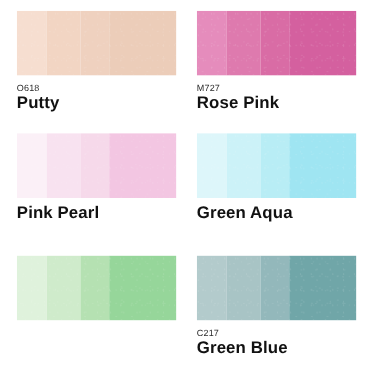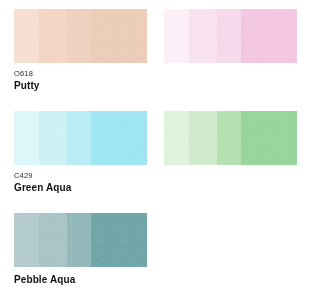--- a/index.html
+++ b/index.html
@@ -74,21 +74,21 @@
 
   .swatch-code {
     font-size: 7.5px;
     line-height: 10px;
     color: #2b2b2b;
     letter-spacing: 0.15px;
     font-weight: 400;
   }
 
   .swatch-name {
-    font-size: 10px;
+    font-size: 14px;
     line-height: 11px;
     color: #111111;
     font-weight: bold;
     letter-spacing: 0.1px;
     margin-top: 1px;
   }
 </style>
 </head>
 <body>
 
@@ -102,43 +102,56 @@
         <div class="band band-c" style="background-color: rgb(239, 209, 191);"></div>
         <div class="band band-d" style="background-color: rgb(236, 205, 185);"></div>
         <div class="grain"></div>
       </div>
       <div class="swatch-meta">
         <div class="swatch-code">O618</div>
         <div class="swatch-name">Putty</div>
       </div>
     </div>
 
+    <div class="swatch-cell">
+      <div class="swatch-chip">
+        <div class="band band-a" style="background-color: rgb(229, 140, 188);"></div>
+        <div class="band band-b" style="background-color: rgb(222, 122, 174);"></div>
+        <div class="band band-c" style="background-color: rgb(217, 108, 165);"></div>
+        <div class="band band-d" style="background-color: rgb(212, 96, 159);"></div>
+        <div class="grain"></div>
+      </div>
+      <div class="swatch-meta">
+        <div class="swatch-code">M727</div>
+        <div class="swatch-name">Rose Pink</div>
+      </div>
+    </div>
 
     <div class="swatch-cell">
       <div class="swatch-chip">
         <div class="band band-a" style="background-color: rgb(251, 240, 247);"></div>
         <div class="band band-b" style="background-color: rgb(248, 226, 240);"></div>
         <div class="band band-c" style="background-color: rgb(246, 217, 234);"></div>
         <div class="band band-d" style="background-color: rgb(243, 198, 226);"></div>
         <div class="grain"></div>
       </div>
       <div class="swatch-meta">
+        <div class="swatch-name">Pink Pearl</div>
       </div>
     </div>
 
     <div class="swatch-cell">
       <div class="swatch-chip">
         <div class="band band-a" style="background-color: rgb(221, 246, 250);"></div>
         <div class="band band-b" style="background-color: rgb(204, 242, 248);"></div>
         <div class="band band-c" style="background-color: rgb(184, 237, 245);"></div>
         <div class="band band-d" style="background-color: rgb(159, 229, 242);"></div>
         <div class="grain"></div>
       </div>
       <div class="swatch-meta">
-        <div class="swatch-code">C429</div>
         <div class="swatch-name">Green Aqua</div>
       </div>
     </div>
 
     <div class="swatch-cell">
       <div class="swatch-chip">
         <div class="band band-a" style="background-color: rgb(223, 242, 220);"></div>
         <div class="band band-b" style="background-color: rgb(207, 235, 203);"></div>
         <div class="band band-c" style="background-color: rgb(181, 225, 178);"></div>
         <div class="band band-d" style="background-color: rgb(150, 214, 154);"></div>
@@ -150,18 +163,19 @@
 
     <div class="swatch-cell">
       <div class="swatch-chip">
         <div class="band band-a" style="background-color: rgb(179, 203, 204);"></div>
         <div class="band band-b" style="background-color: rgb(168, 196, 197);"></div>
         <div class="band band-c" style="background-color: rgb(147, 184, 187);"></div>
         <div class="band band-d" style="background-color: rgb(112, 166, 168);"></div>
         <div class="grain"></div>
       </div>
       <div class="swatch-meta">
-        <div class="swatch-name">Pebble Aqua</div>
+        <div class="swatch-code">C217</div>
+        <div class="swatch-name">Green Blue</div>
       </div>
     </div>
 
   </div>
 </div>
 
 </body></html>

